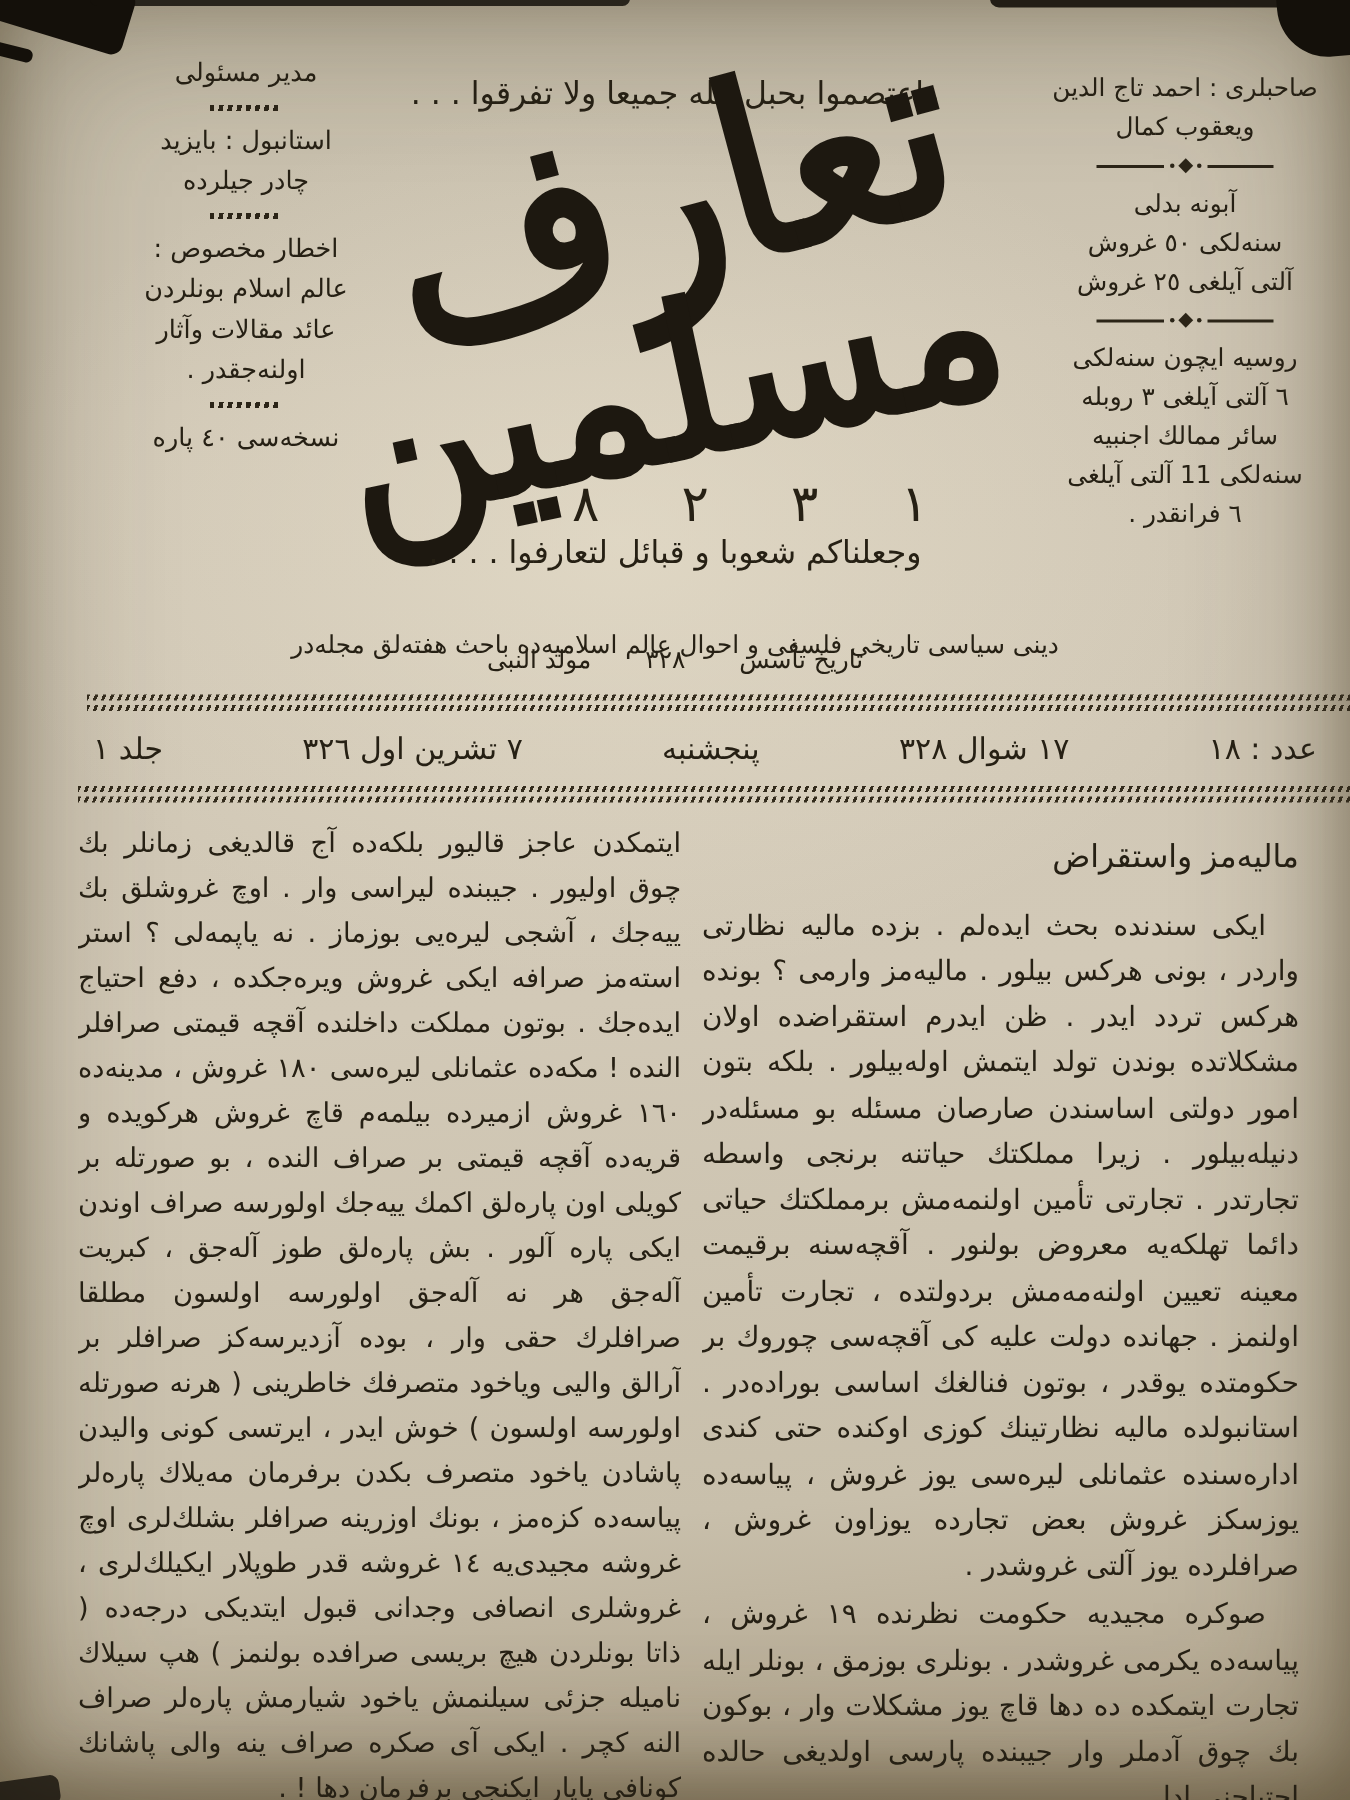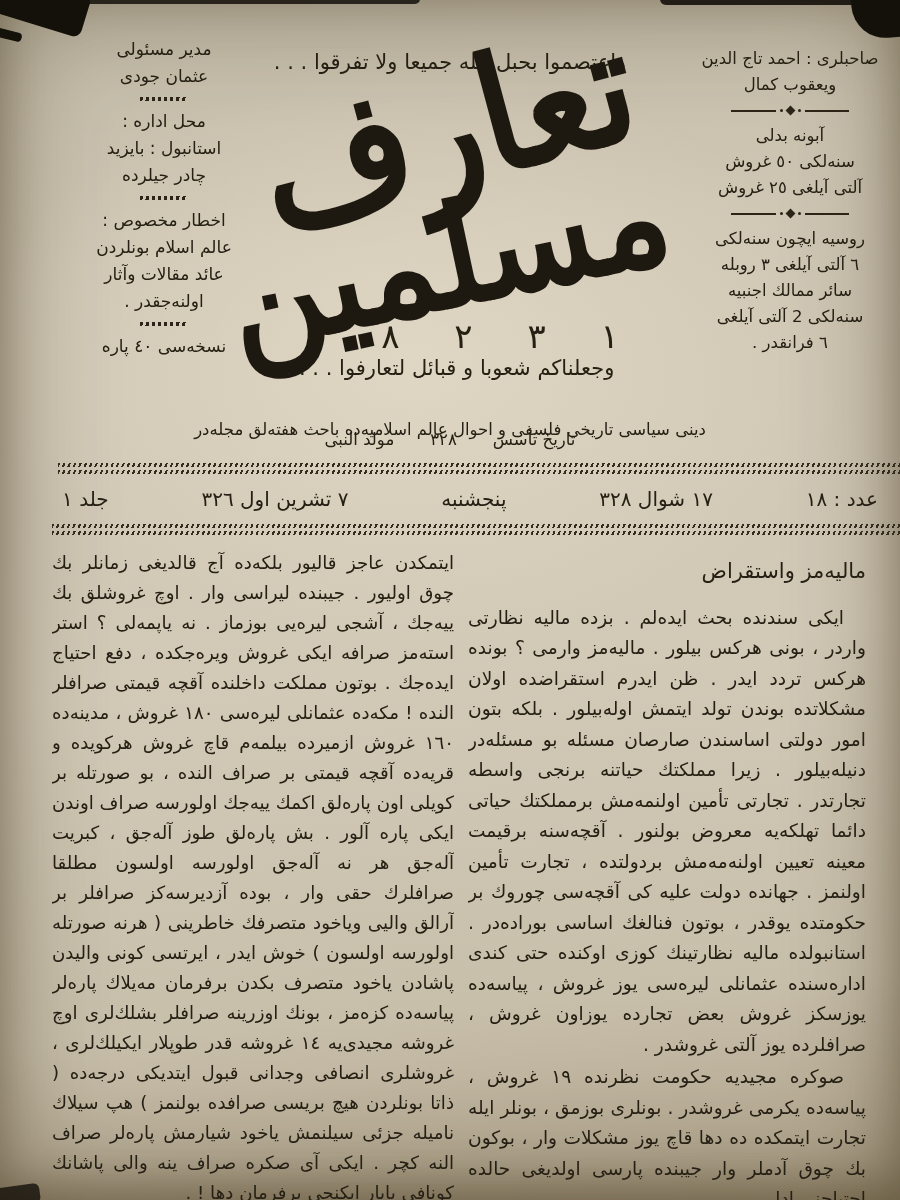--- a/index.html
+++ b/index.html
@@ -75,23 +75,21 @@
 <div class="stain top2"></div>
 <div class="stain tr"></div>
 <div class="stain bl"></div>
 
 <div>
 
   <div class="abs mh-top-quote center">واعتصموا بحبل الله جميعا ولا تفرقوا . . .</div>
 
   <div class="abs mh-left center">
     <div>مدير مسئولى</div>
-    <div>عثمان جودى</div>
     <div class="sq"></div>
-    <div>محل اداره :</div>
     <div>استانبول : بايزيد</div>
     <div>چادر جيلرده</div>
     <div class="sq"></div>
     <div>اخطار مخصوص :</div>
     <div>عالم اسلام بونلردن</div>
     <div>عائد مقالات وآثار</div>
     <div>اولنه‌جقدر .</div>
     <div class="sq"></div>
     <div>نسخه‌سى ٤٠ پاره</div>
   </div>
@@ -112,21 +110,21 @@
     <div class="orn">
       <span class="ln"></span>
         <span class="dt"></span>
         <span class="dm"></span>
         <span class="dt"></span>
         <span class="ln"></span>
     </div>
     <div>روسيه ايچون سنه‌لكى</div>
     <div>٦ آلتى آيلغى ٣ روبله</div>
     <div>سائر ممالك اجنبيه</div>
-    <div>سنه‌لكى 2 آلتى آيلغى</div>
+    <div>سنه‌لكى 11 آلتى آيلغى</div>
     <div>٦ فرانقدر .</div>
   </div>
 
   <div class="abs mh-title">
     <span class="w w1">تعارف</span>
     <span class="w w2">مسلمين</span>
   </div>
   <div class="abs mh-year center">١ ٣ ٢ ٨</div>
   <div class="abs mh-verse center">وجعلناكم شعوبا و قبائل لتعارفوا . . . .</div>
   <div class="abs mh-desc center">دينى سياسى تاريخى فلسفى و احوال عالم اسلاميه‌ده باحث هفته‌لق مجله‌در</div>

